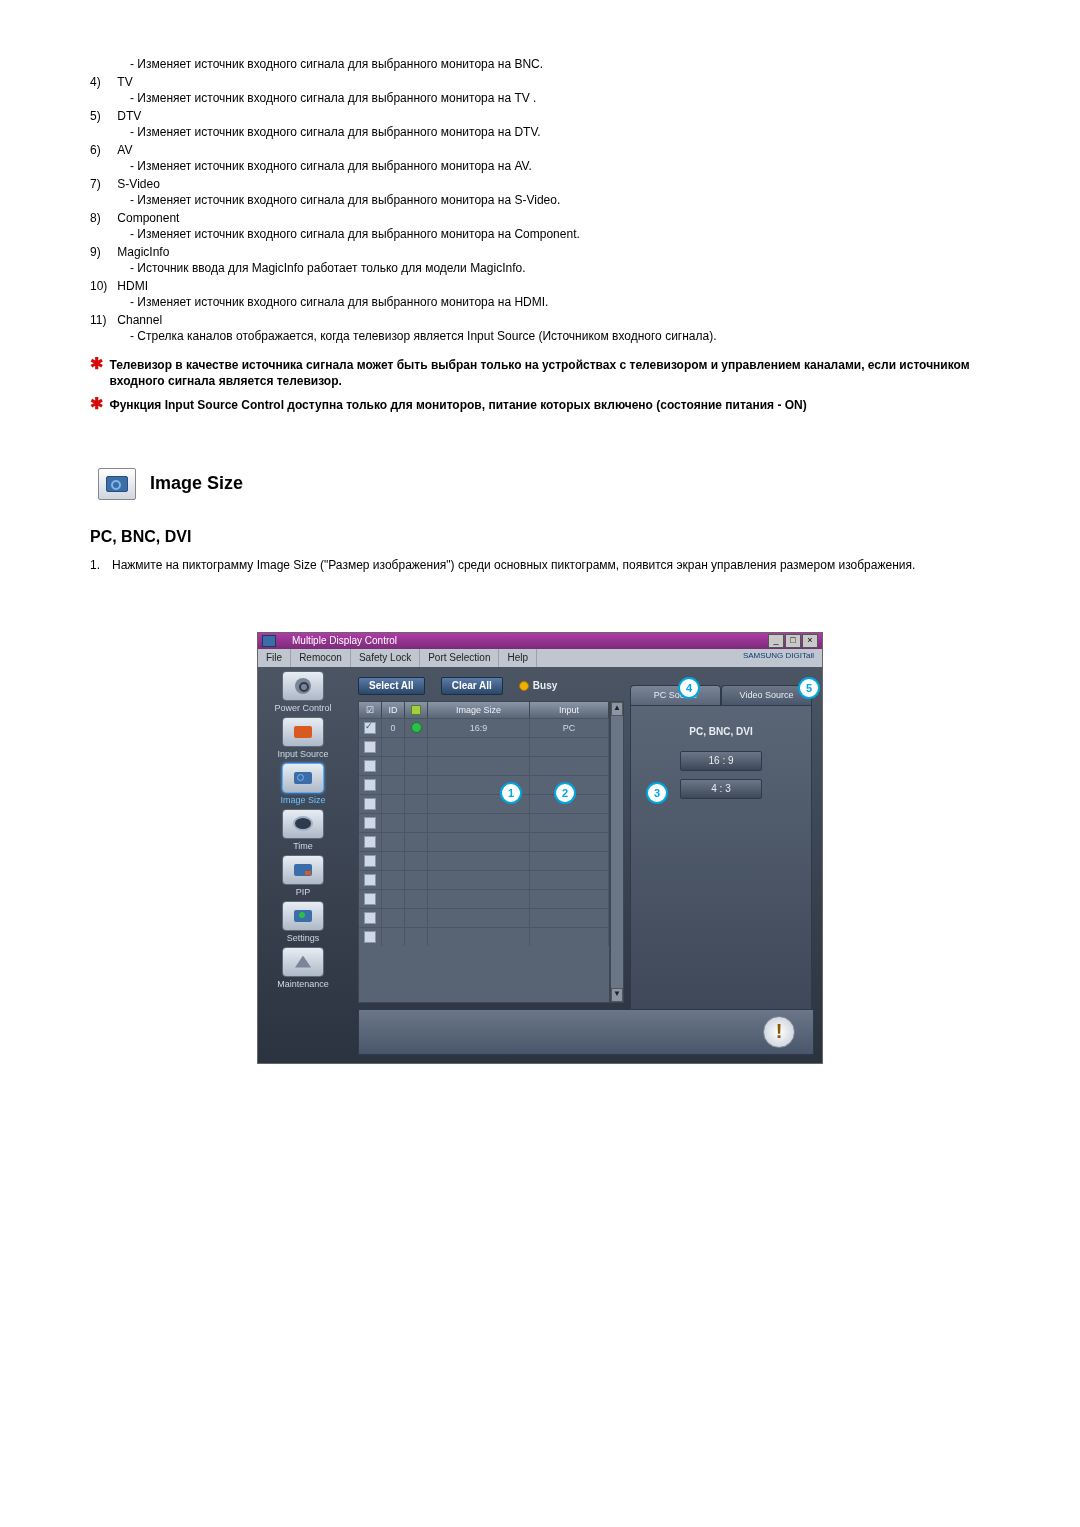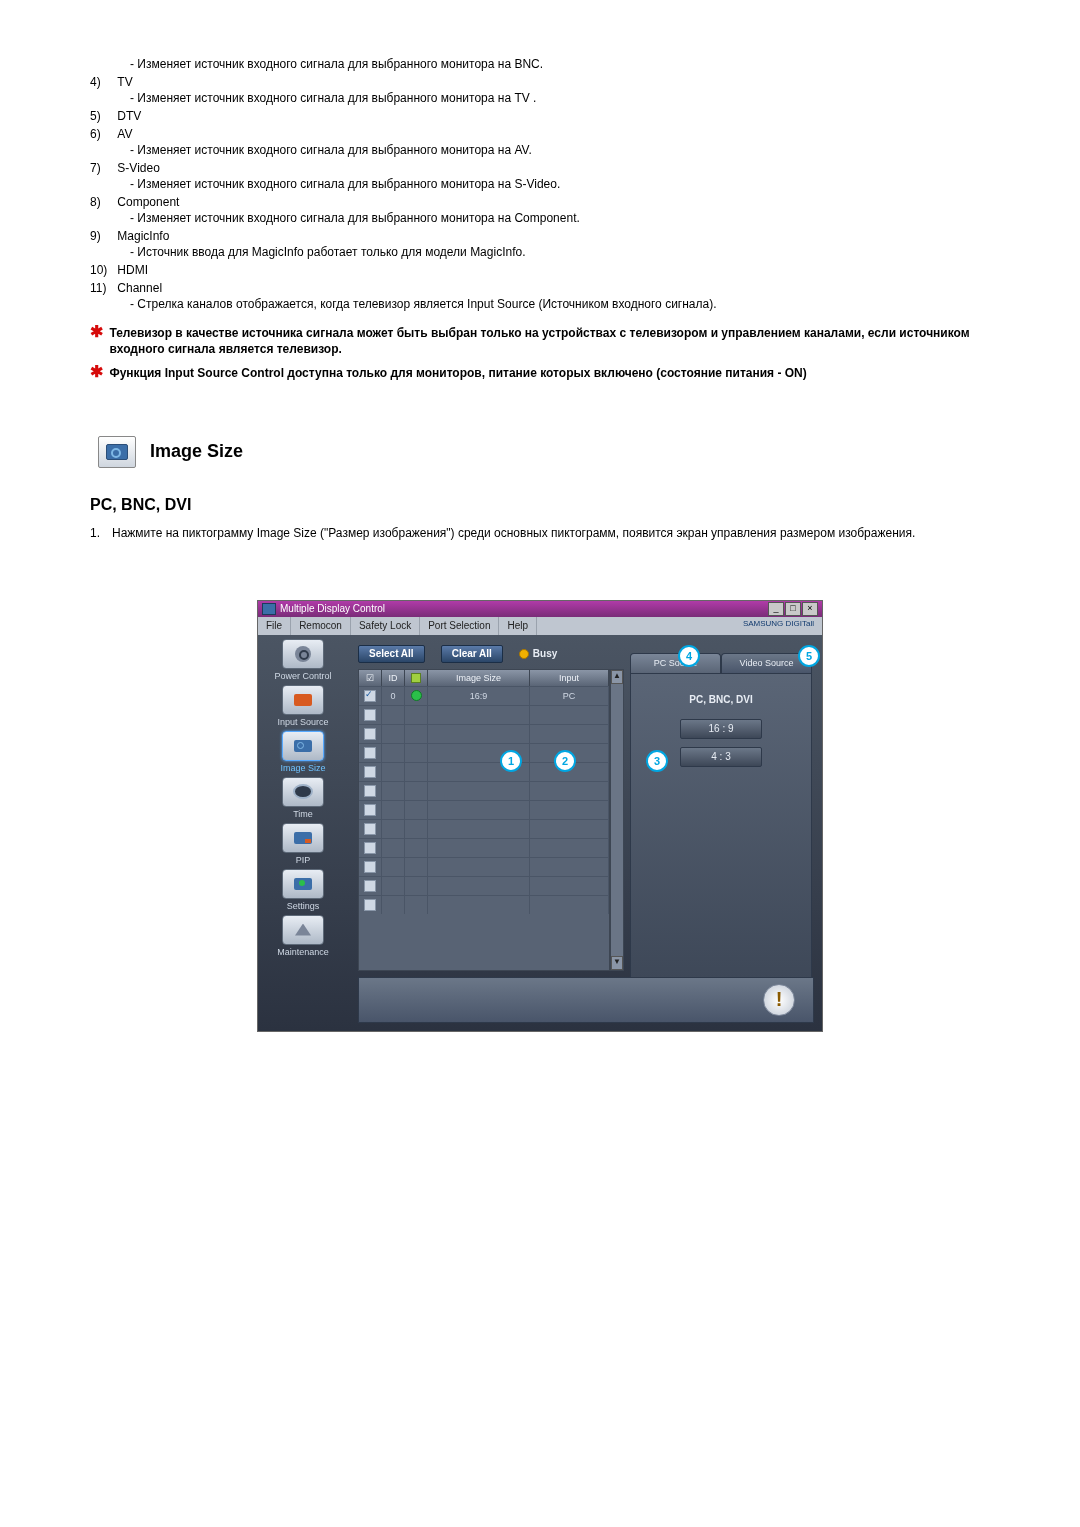--- a/index.html
+++ b/index.html
@@ -14,21 +14,21 @@
 .note-text{font-weight:bold;flex:1;line-height:1.35;}
 .section-head{display:flex;align-items:center;margin-top:54px;margin-left:8px;}
 .head-icon{width:36px;height:30px;border:1px solid #888;border-radius:2px;background:linear-gradient(#fff,#cfd6df);display:flex;align-items:center;justify-content:center;margin-right:14px;overflow:hidden;}
 .mini-mon{width:20px;height:14px;background:#3b6ea8;border:1px solid #2b4e78;border-radius:2px;position:relative;}
 .mini-mon::after{content:"";position:absolute;left:4px;top:3px;width:6px;height:6px;border:2px solid #7fb8e6;border-radius:50%;}
 .section-title{font-size:18px;font-weight:bold;}
 .sub-title{font-size:16px;font-weight:bold;margin-top:28px;}
 .paragraph{margin-top:12px;display:flex;align-items:flex-start;}
 .paragraph .pnum{min-width:22px;}
 .screenshot{margin:60px auto 0 auto;width:564px;height:430px;border:1px solid #666;background:#2a3240;position:relative;font-family:Tahoma,Arial,sans-serif;}
-.titlebar{height:16px;background:linear-gradient(#b03ba8,#7a2c78);display:flex;align-items:center;padding:0 4px;color:#fff;font-size:10px;}
+.titlebar{height:16px;background:linear-gradient(#b03ba8,#7a2c78);display:flex;align-items:center;padding:0 4px;color:#fff;font-size:10px;gap:12px;}
 .titlebar .ticon{width:12px;height:10px;background:#3b6ea8;border:1px solid #1c3b5a;margin-right:4px;}
 .titlebar .winbtns{margin-left:auto;display:flex;}
 .titlebar .wbtn{width:14px;height:12px;background:#c9c9c9;border:1px solid #555;margin-left:1px;font-size:9px;line-height:10px;text-align:center;color:#000;}
 .menubar{height:18px;background:#bfc6d0;display:flex;align-items:center;font-size:10px;color:#222;position:relative;}
 .menubar .mitem{padding:0 8px;border-right:1px solid #9aa2ad;height:100%;display:flex;align-items:center;}
 .menubar .brand{position:absolute;right:8px;top:2px;font-size:8px;color:#113a6e;}
 .body-area{position:absolute;top:34px;left:0;right:0;bottom:0;background:linear-gradient(#4b5563,#2b3240);}
 .sidebar{position:absolute;left:0;top:0;width:90px;height:370px;}
 .sb-item{width:90px;text-align:center;margin-top:4px;}
 .sb-icon{width:40px;height:28px;margin:0 auto;border-radius:4px;background:linear-gradient(#e8edf4,#aeb9c7);border:1px solid #5e6a79;display:flex;align-items:center;justify-content:center;}
@@ -95,20 +95,21 @@
     </div>
 
     <div class="source-item">
       <span class="num-label">4)</span>
       <span class="label-text">TV</span>
       <div class="desc">- Изменяет источник входного сигнала для выбранного монитора на TV .</div>
     </div>
     <div class="source-item">
       <span class="num-label">5)</span>
       <span class="label-text">DTV</span>
+      <div class="desc">- Изменяет источник входного сигнала для выбранного монитора на DTV.</div>
     </div>
     <div class="source-item">
       <span class="num-label">6)</span>
       <span class="label-text">AV</span>
       <div class="desc">- Изменяет источник входного сигнала для выбранного монитора на AV.</div>
     </div>
     <div class="source-item">
       <span class="num-label">7)</span>
       <span class="label-text">S-Video</span>
       <div class="desc">- Изменяет источник входного сигнала для выбранного монитора на S-Video.</div>
@@ -119,20 +120,21 @@
       <div class="desc">- Изменяет источник входного сигнала для выбранного монитора на Component.</div>
     </div>
     <div class="source-item">
       <span class="num-label">9)</span>
       <span class="label-text">MagicInfo</span>
       <div class="desc">- Источник ввода для MagicInfo работает только для модели MagicInfo.</div>
     </div>
     <div class="source-item">
       <span class="num-label">10)</span>
       <span class="label-text">HDMI</span>
+      <div class="desc">- Изменяет источник входного сигнала для выбранного монитора на HDMI.</div>
     </div>
     <div class="source-item">
       <span class="num-label">11)</span>
       <span class="label-text">Channel</span>
       <div class="desc">- Стрелка каналов отображается, когда телевизор является Input Source (Источником входного сигнала).</div>
     </div>
   </div>
 
   <div class="note-row">
     <span class="star">✱</span>

